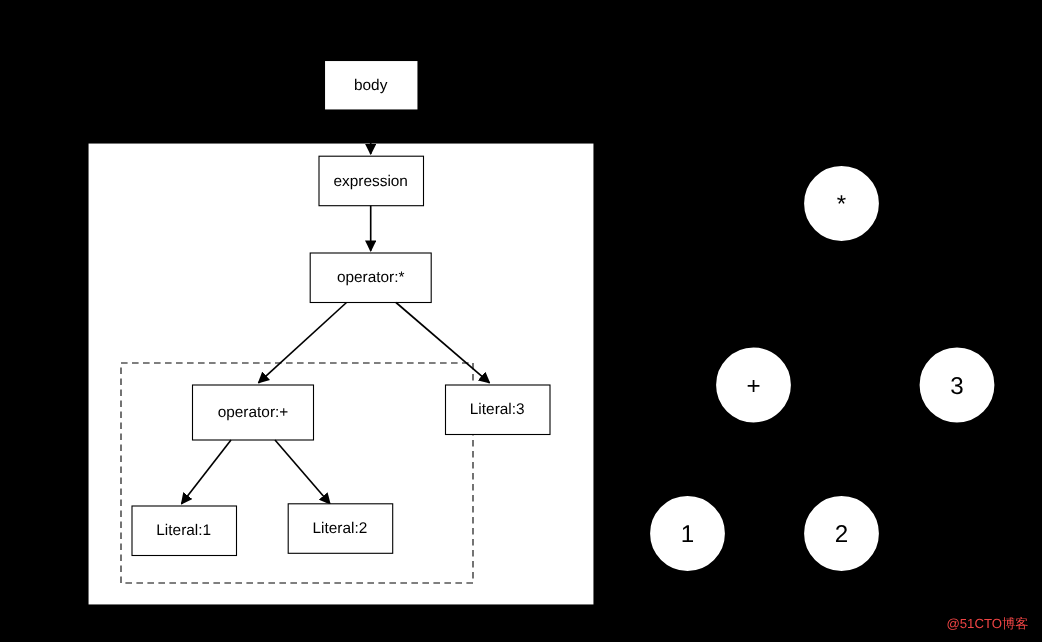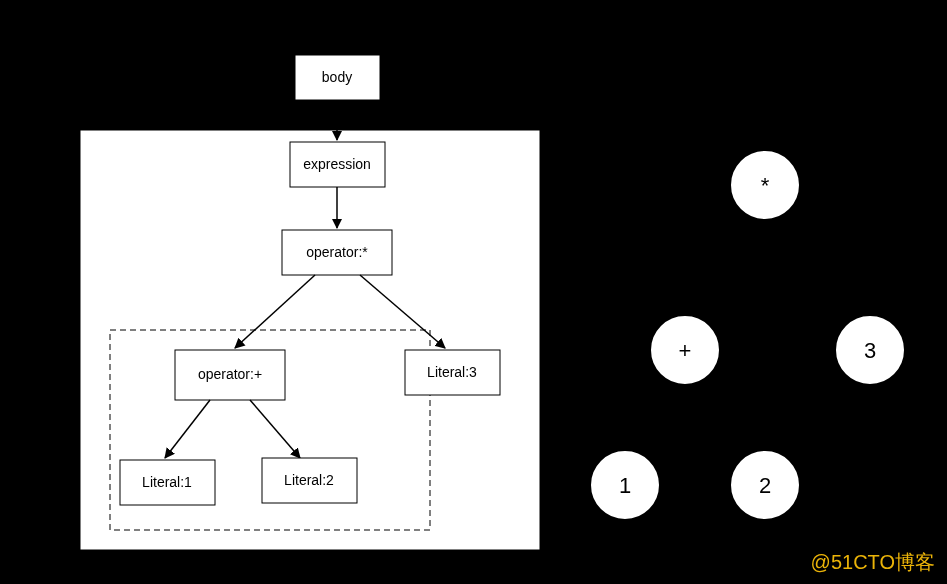--- a/index.html
+++ b/index.html
@@ -8,22 +8,22 @@
     width: 947px;
     height: 584px;
     background: #000;
     font-family: Arial, sans-serif;
     position: relative;
   }
   .watermark {
     position: absolute;
     bottom: 8px;
     right: 12px;
-    color: #eab308;
-    font-size: 20px;
+    color: #ef4444;
+    font-size: 12px;
   }
   svg { display: block; }
   .box {
     fill: #fff;
     stroke: #000;
     stroke-width: 1;
   }
   .circle {
     fill: #fff;
     stroke: #000;

